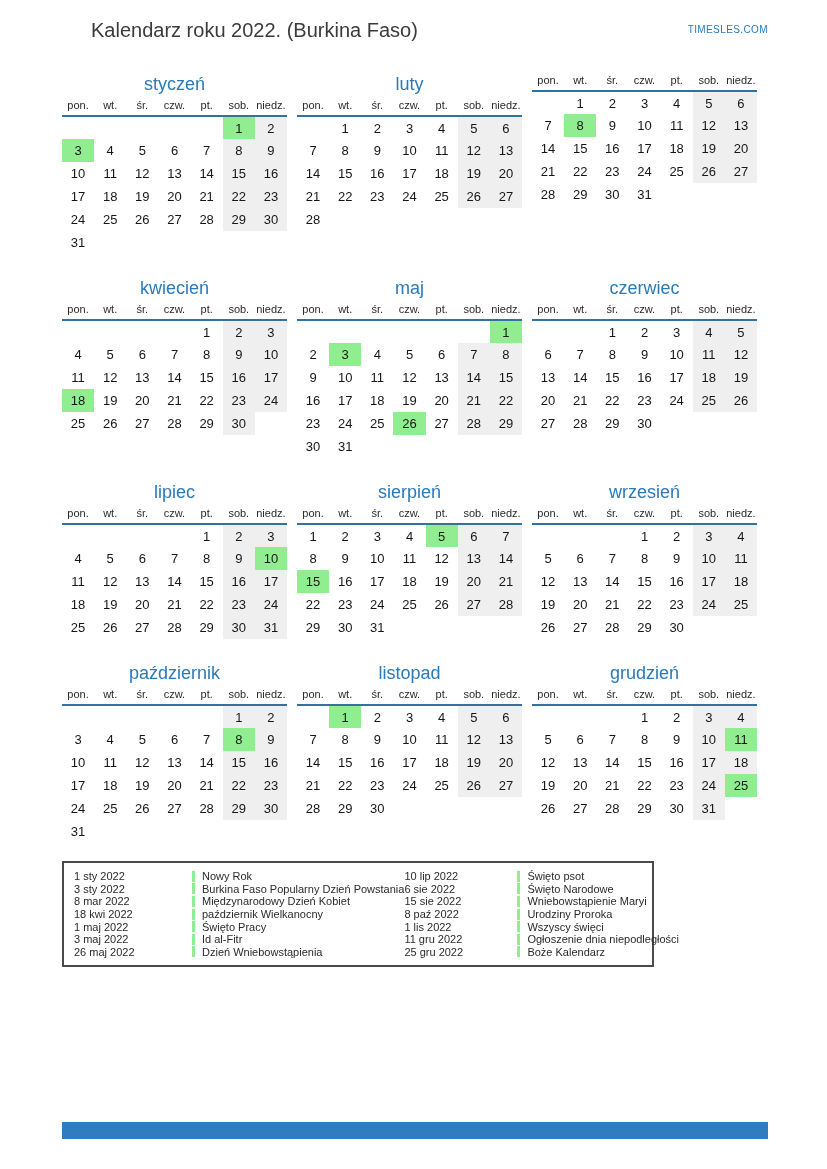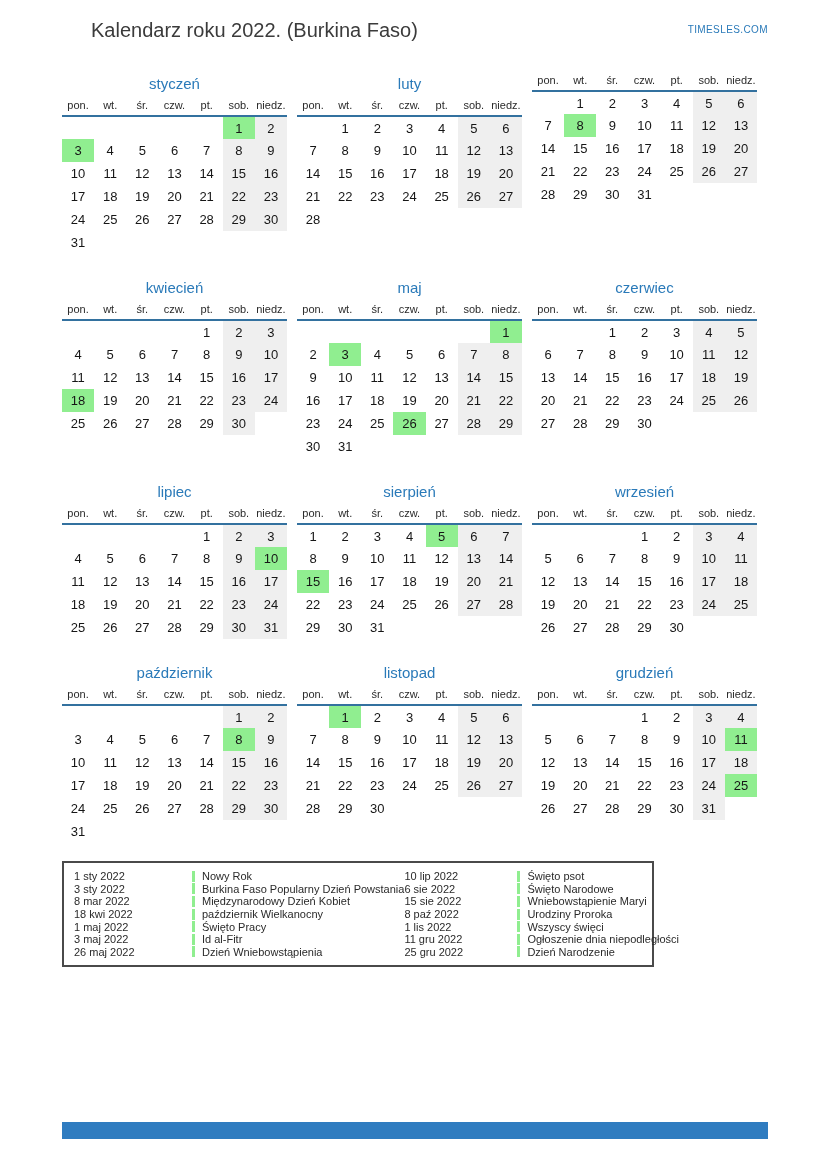--- a/index.html
+++ b/index.html
@@ -27,21 +27,21 @@
 
   .months-grid{
     display:grid;
     grid-template-columns:repeat(3,225px);
     column-gap:10px;row-gap:24px;
     margin:28px 60px 0 62px;
   }
   .month{}
   .month-title{
     text-align:center;color:var(--accent);
-    font-size:15px;line-height:20px;margin-bottom:5px;cursor:pointer;
+    font-size:18px;line-height:20px;margin-bottom:5px;cursor:pointer;
   }
   table.cal{border-collapse:collapse;width:100%;table-layout:fixed;}
   .cal th{
     font-size:11px;font-weight:normal;color:#2a2a2a;
     padding:0 0 4px 0;height:14px;text-align:center;
     border-bottom:2px solid var(--rule);
   }
   .cal td{
     height:23px;padding:0;text-align:center;
     font-size:13px;color:#161616;
@@ -930,19 +930,19 @@
           <span class="legend-name">Wszyscy święci</span>
         </div>
         <div class="legend-row">
           <span class="legend-date">11 gru 2022</span>
           <span class="legend-bar"></span>
           <span class="legend-name">Ogłoszenie dnia niepodległości</span>
         </div>
         <div class="legend-row">
           <span class="legend-date">25 gru 2022</span>
           <span class="legend-bar"></span>
-          <span class="legend-name">Dzień Narodzenie</span>
+          <span class="legend-name">Boże Kalendarz</span>
         </div>
       </div>
   </div>
 </div>
 
 <div class="footer-bar"></div>
 
 </body></html>

